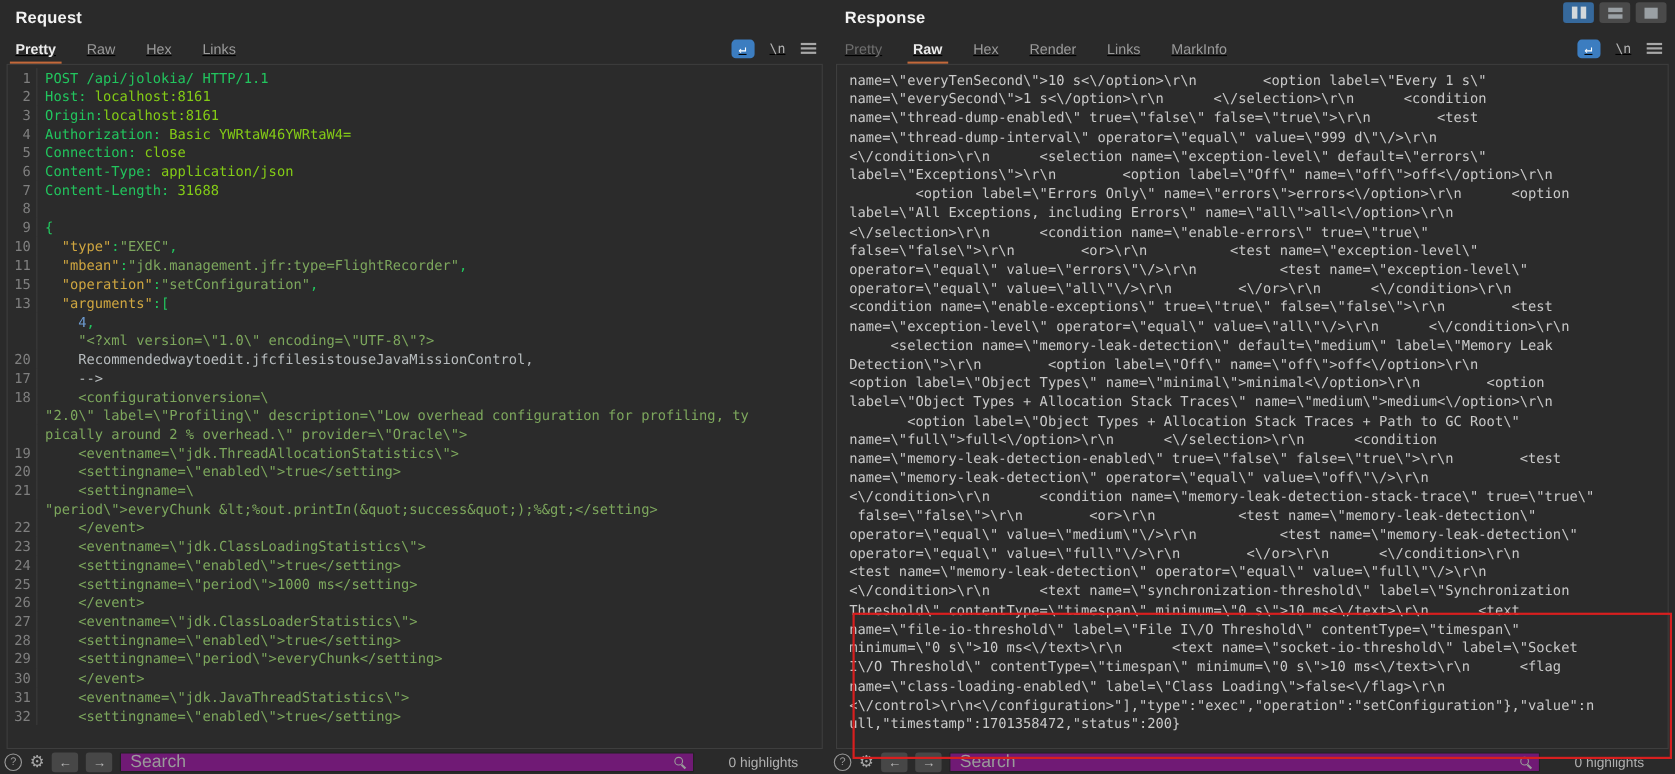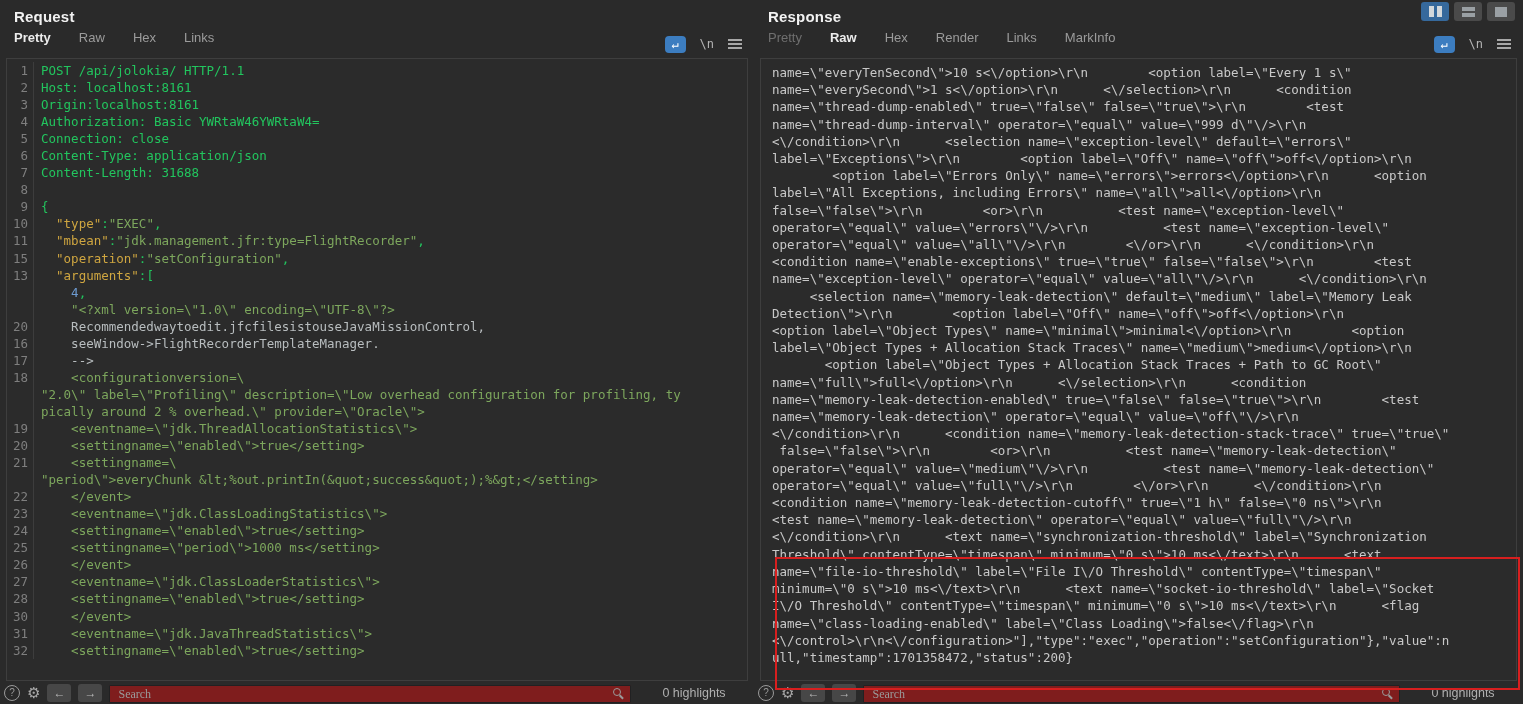--- a/index.html
+++ b/index.html
@@ -3,48 +3,48 @@
 <meta charset="utf-8">
 <style>
   html,body{margin:0;padding:0;background:#262626;}
   body{width:1523px;height:704px;overflow:hidden;font-family:"Liberation Sans",sans-serif;}
   .app{position:relative;width:1523px;height:704px;background:#2a2a2a;display:flex;}
   .panel{display:flex;flex-direction:column;height:704px;box-sizing:border-box;}
   .panel.left{width:754px;flex:0 0 754px;}
   .panel.right{flex:1;position:relative;}
   .panel-head{height:30px;padding:8px 0 0 14px;box-sizing:border-box;position:relative;}
   .panel-title{color:#f2f2f2;font-size:15px;font-weight:bold;letter-spacing:.2px;}
-  .tabbar{height:28px;display:flex;gap:28px;padding-left:14px;position:relative;}
+  .tabbar{height:28px;display:flex;align-items:center;gap:28px;padding-left:14px;position:relative;text-decoration:underline;}
   .tab{color:#9b9b9b;font-size:13px;position:relative;cursor:default;}
   .tab.active{color:#ececec;font-weight:bold;}
   .tab.active::after{content:"";position:absolute;left:-5px;right:-5px;bottom:-7px;height:3px;background:#c4693b;}
   .tab.disabled{color:#6f6f6f;}
   .tab-icons{margin-left:auto;display:flex;align-items:center;gap:14px;padding-right:12px;}
   .wrap-btn{width:21px;height:17px;background:#3c7dc0;border-radius:4px;color:#fff;font-size:12px;display:flex;align-items:center;justify-content:center;font-family:"DejaVu Sans Mono",monospace;}
   .nl-label{color:#b5b5b5;font-size:12px;font-family:"DejaVu Sans Mono",monospace;}
   .menu-icon{width:14px;height:2px;background:#a8a8a8;box-shadow:0 -4px 0 #a8a8a8,0 4px 0 #a8a8a8;display:inline-block;margin:5px 0;}
   .editor{flex:1;margin:0 6px;border:1px solid #3e3e3e;background:#2b2b2b;overflow:hidden;position:relative;}
   .code{padding-top:3px;}
   .crow{display:flex;line-height:17.05px;font-family:"DejaVu Sans Mono",monospace;font-size:12.5px;}
   .lnum{flex:0 0 21px;text-align:right;color:#7f7f7f;padding-right:5px;border-right:1px solid #3d3d3d;margin-right:7px;white-space:pre;}
   .ltext{white-space:pre;overflow:hidden;}
   .tok-w{color:#22c55e;}
-  .tok-v{color:#22c55e;margin-top:32px;}
+  .tok-v{color:#84cc16;margin-top:32px;}
   .tok-c{color:#b8bdbf;}
   .tok-k{color:#cfa640;}
   .tok-s{color:#7da75d;}
   .tok-n{color:#6d9ad0;}
   .rcode{padding:5px 8px 0 11px;}
   .rrow{white-space:pre;line-height:17.2px;font-family:"DejaVu Sans Mono",monospace;font-size:12.5px;color:#c9c9c9;overflow:hidden;}
   .findbar{height:21px;margin:1px 0 1px 0;display:flex;align-items:center;gap:7px;padding:0 4px;}
   .round-icon{width:14px;height:14px;border:1.3px solid #9a9a9a;border-radius:50%;color:#9a9a9a;font-size:10px;display:flex;align-items:center;justify-content:center;flex:0 0 auto;}
   .gear{color:#a8a8a8;font-size:15px;line-height:14px;flex:0 0 auto;}
   .nav-btn{width:24px;height:18px;background:#474747;border-radius:3px;color:#b9b9b9;font-size:12px;display:flex;align-items:center;justify-content:center;flex:0 0 auto;}
   .search-wrap{flex:1;position:relative;height:18px;}
-  .search-input{width:100%;height:18px;box-sizing:border-box;background:#7f1d1d;border:1px solid #212122;color:#d0d0d0;font-size:12px;padding:0 24px 0 8px;outline:none;border-radius:1px;font-family:Liberation Serif, serif;}
+  .search-input{width:100%;height:18px;box-sizing:border-box;background:#701a75;border:1px solid #212122;color:#d0d0d0;font-size:16px;padding:0 24px 0 8px;outline:none;border-radius:1px;}
   .search-input::placeholder{color:#9a9a9a;}
   .mag{width:12px;height:12px;position:absolute;right:7px;top:3px;}
   .mag::before{content:"";position:absolute;left:1px;top:1px;width:6px;height:6px;border:1.5px solid #9a9a9a;border-radius:50%;}
   .mag::after{content:"";position:absolute;right:0px;bottom:1px;width:5px;height:1.6px;background:#9a9a9a;transform:rotate(45deg);}
   .highlights{width:112px;text-align:center;color:#b0b0b0;font-size:12.5px;flex:0 0 auto;}
   .win-controls{position:absolute;top:2px;right:8px;display:flex;gap:5px;}
   .lay-btn{width:28px;height:19px;border-radius:3px;background:#4a4a4a;display:flex;align-items:center;justify-content:center;gap:3px;}
   .lay-btn.active{background:#36699c;}
   .vbar{width:5px;height:11px;background:#d3d8db;}
   .hstack{display:flex;flex-direction:column;gap:2px;}
@@ -132,24 +132,20 @@
           </div>
           <div class="crow">
             <span class="lnum"></span>
             <span class="ltext"><span class="tok-w">    </span><span class="tok-s">"&lt;?xml version=\"1.0\" encoding=\"UTF-8\"?&gt;</span></span>
           </div>
           <div class="crow">
             <span class="lnum">20</span>
             <span class="ltext"><span class="tok-w">    </span><span class="tok-c">Recommendedwaytoedit.jfcfilesistouseJavaMissionControl,</span></span>
           </div>
           <div class="crow">
-            <span class="lnum">16</span>
-            <span class="ltext"><span class="tok-w">    </span><span class="tok-c">seeWindow-&gt;FlightRecorderTemplateManager.</span></span>
-          </div>
-          <div class="crow">
             <span class="lnum">17</span>
             <span class="ltext"><span class="tok-w">    </span><span class="tok-c">--&gt;</span></span>
           </div>
           <div class="crow">
             <span class="lnum">18</span>
             <span class="ltext"><span class="tok-w">    </span><span class="tok-s">&lt;configurationversion=\</span></span>
           </div>
           <div class="crow">
             <span class="lnum"></span>
             <span class="ltext"><span class="tok-s">"2.0\" label=\"Profiling\" description=\"Low overhead configuration for profiling, ty</span></span>
@@ -194,20 +190,24 @@
             <span class="lnum">26</span>
             <span class="ltext"><span class="tok-w">    </span><span class="tok-s">&lt;/event&gt;</span></span>
           </div>
           <div class="crow">
             <span class="lnum">27</span>
             <span class="ltext"><span class="tok-w">    </span><span class="tok-s">&lt;eventname=\"jdk.ClassLoaderStatistics\"&gt;</span></span>
           </div>
           <div class="crow">
             <span class="lnum">28</span>
             <span class="ltext"><span class="tok-w">    </span><span class="tok-s">&lt;settingname=\"enabled\"&gt;true&lt;/setting&gt;</span></span>
+          </div>
+          <div class="crow">
+            <span class="lnum">29</span>
+            <span class="ltext"><span class="tok-w">    </span><span class="tok-s">&lt;settingname=\"period\"&gt;everyChunk&lt;/setting&gt;</span></span>
           </div>
           <div class="crow">
             <span class="lnum">30</span>
             <span class="ltext"><span class="tok-w">    </span><span class="tok-s">&lt;/event&gt;</span></span>
           </div>
           <div class="crow">
             <span class="lnum">31</span>
             <span class="ltext"><span class="tok-w">    </span><span class="tok-s">&lt;eventname=\"jdk.JavaThreadStatistics\"&gt;</span></span>
           </div>
           <div class="crow">
@@ -264,38 +264,38 @@
     <div class="editor">
       <div class="rcode">
           <div class="rrow">name=\"everyTenSecond\"&gt;10 s&lt;\/option&gt;\r\n        &lt;option label=\"Every 1 s\"</div>
           <div class="rrow">name=\"everySecond\"&gt;1 s&lt;\/option&gt;\r\n      &lt;\/selection&gt;\r\n      &lt;condition</div>
           <div class="rrow">name=\"thread-dump-enabled\" true=\"false\" false=\"true\"&gt;\r\n        &lt;test</div>
           <div class="rrow">name=\"thread-dump-interval\" operator=\"equal\" value=\"999 d\"\/&gt;\r\n</div>
           <div class="rrow">&lt;\/condition&gt;\r\n      &lt;selection name=\"exception-level\" default=\"errors\"</div>
           <div class="rrow">label=\"Exceptions\"&gt;\r\n        &lt;option label=\"Off\" name=\"off\"&gt;off&lt;\/option&gt;\r\n</div>
           <div class="rrow">        &lt;option label=\"Errors Only\" name=\"errors\"&gt;errors&lt;\/option&gt;\r\n      &lt;option</div>
           <div class="rrow">label=\"All Exceptions, including Errors\" name=\"all\"&gt;all&lt;\/option&gt;\r\n</div>
+          <div class="rrow">&lt;\/selection&gt;\r\n      &lt;condition name=\"enable-errors\" true=\"true\"</div>
           <div class="rrow">false=\"false\"&gt;\r\n        &lt;or&gt;\r\n          &lt;test name=\"exception-level\"</div>
           <div class="rrow">operator=\"equal\" value=\"errors\"\/&gt;\r\n          &lt;test name=\"exception-level\"</div>
           <div class="rrow">operator=\"equal\" value=\"all\"\/&gt;\r\n        &lt;\/or&gt;\r\n      &lt;\/condition&gt;\r\n</div>
           <div class="rrow">&lt;condition name=\"enable-exceptions\" true=\"true\" false=\"false\"&gt;\r\n        &lt;test</div>
           <div class="rrow">name=\"exception-level\" operator=\"equal\" value=\"all\"\/&gt;\r\n      &lt;\/condition&gt;\r\n</div>
           <div class="rrow">     &lt;selection name=\"memory-leak-detection\" default=\"medium\" label=\"Memory Leak</div>
           <div class="rrow">Detection\"&gt;\r\n        &lt;option label=\"Off\" name=\"off\"&gt;off&lt;\/option&gt;\r\n</div>
           <div class="rrow">&lt;option label=\"Object Types\" name=\"minimal\"&gt;minimal&lt;\/option&gt;\r\n        &lt;option</div>
           <div class="rrow">label=\"Object Types + Allocation Stack Traces\" name=\"medium\"&gt;medium&lt;\/option&gt;\r\n</div>
           <div class="rrow">       &lt;option label=\"Object Types + Allocation Stack Traces + Path to GC Root\"</div>
           <div class="rrow">name=\"full\"&gt;full&lt;\/option&gt;\r\n      &lt;\/selection&gt;\r\n      &lt;condition</div>
           <div class="rrow">name=\"memory-leak-detection-enabled\" true=\"false\" false=\"true\"&gt;\r\n        &lt;test</div>
           <div class="rrow">name=\"memory-leak-detection\" operator=\"equal\" value=\"off\"\/&gt;\r\n</div>
           <div class="rrow">&lt;\/condition&gt;\r\n      &lt;condition name=\"memory-leak-detection-stack-trace\" true=\"true\"</div>
           <div class="rrow"> false=\"false\"&gt;\r\n        &lt;or&gt;\r\n          &lt;test name=\"memory-leak-detection\"</div>
           <div class="rrow">operator=\"equal\" value=\"medium\"\/&gt;\r\n          &lt;test name=\"memory-leak-detection\"</div>
           <div class="rrow">operator=\"equal\" value=\"full\"\/&gt;\r\n        &lt;\/or&gt;\r\n      &lt;\/condition&gt;\r\n</div>
-          <div class="rrow">&lt;condition name=\"memory-leak-detection-cutoff\" true=\"1 h\" false=\"0 ns\"&gt;\r\n</div>
           <div class="rrow">&lt;test name=\"memory-leak-detection\" operator=\"equal\" value=\"full\"\/&gt;\r\n</div>
           <div class="rrow">&lt;\/condition&gt;\r\n      &lt;text name=\"synchronization-threshold\" label=\"Synchronization</div>
           <div class="rrow">Threshold\" contentType=\"timespan\" minimum=\"0 s\"&gt;10 ms&lt;\/text&gt;\r\n      &lt;text</div>
           <div class="rrow">name=\"file-io-threshold\" label=\"File I\/O Threshold\" contentType=\"timespan\"</div>
           <div class="rrow">minimum=\"0 s\"&gt;10 ms&lt;\/text&gt;\r\n      &lt;text name=\"socket-io-threshold\" label=\"Socket</div>
           <div class="rrow">I\/O Threshold\" contentType=\"timespan\" minimum=\"0 s\"&gt;10 ms&lt;\/text&gt;\r\n      &lt;flag</div>
           <div class="rrow">name=\"class-loading-enabled\" label=\"Class Loading\"&gt;false&lt;\/flag&gt;\r\n</div>
           <div class="rrow">&lt;\/control&gt;\r\n&lt;\/configuration&gt;"],"type":"exec","operation":"setConfiguration"},"value":n</div>
           <div class="rrow">ull,"timestamp":1701358472,"status":200}</div>
         </div>

